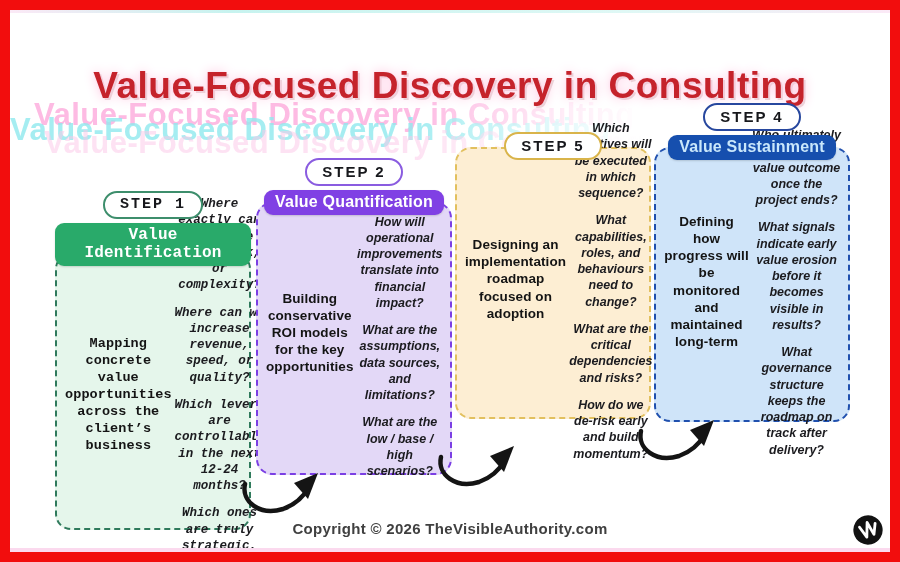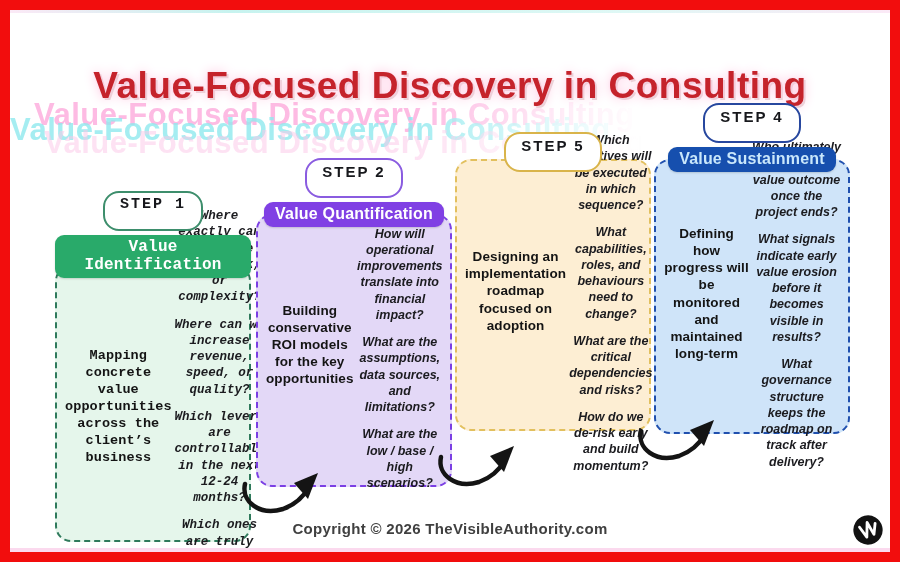--- a/index.html
+++ b/index.html
@@ -41,21 +41,21 @@
   
   .step{position:absolute;width:196px;text-align:center;z-index:10;}
   .s1{left:55px; top:191px;font-family:Liberation Mono, monospace;}
   .s2{left:256px;top:158px;}
   .s3{left:455px;top:132px;}
   .s4{left:654px;top:103px;}
 
   .pill-row{position:relative;z-index:3;}
   .pill{
     display:inline-block;background:#fff;border:2px solid var(--pill-border,#444);
-    border-radius:16px;padding:3px 15px 16px;
+    border-radius:16px;padding:3px 15px 4px;
     font-size:15px;font-weight:700;letter-spacing:2px;color:#17181c;
   }
   .badge{
     position:relative;z-index:2;margin:4px auto 0;width:fit-content;
     background:var(--badge-bg,#888);color:var(--badge-text,#fff);
     border-radius:9px;padding:3px 11px 4px;
     font-size:16px;font-weight:700;letter-spacing:.2px;
     box-shadow:0 1px 2px rgba(0,0,0,.15);
   }
   .card{

